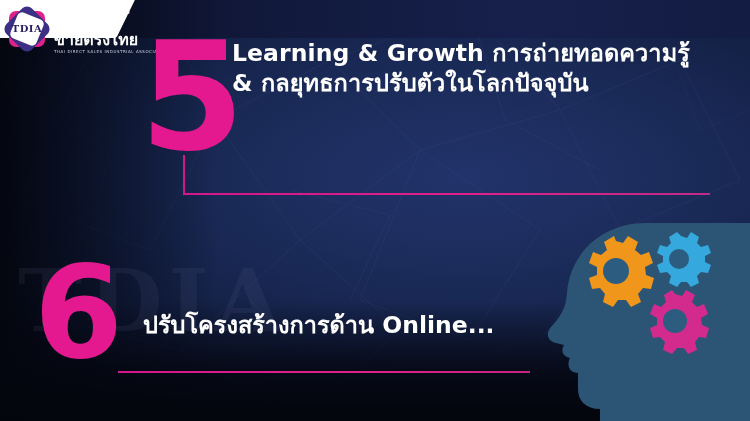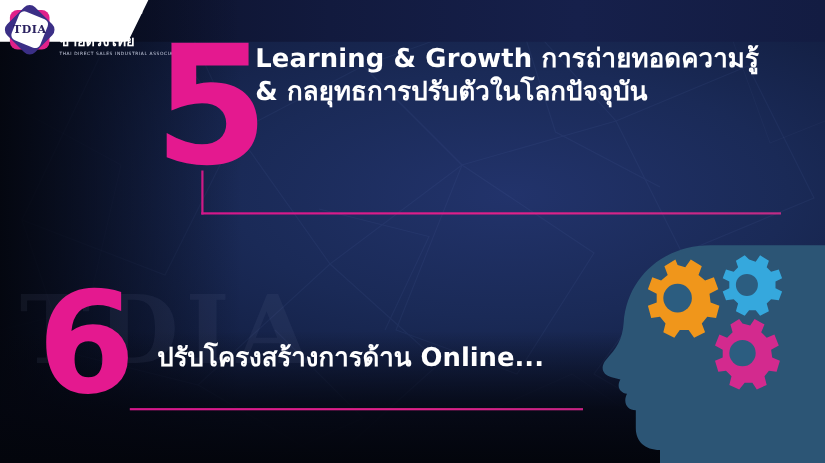--- a/index.html
+++ b/index.html
@@ -46,21 +46,21 @@
   .lz-b{background:#3b2f86;transform:rotate(45deg);}
   .lz-c{left:7px;top:7px;width:28px;height:28px;background:#ffffff;border-radius:5px;transform:rotate(22deg);}
   #logo-mark .tdia-text{
     position:absolute;left:0;top:0;width:42px;height:42px;
     display:flex;align-items:center;justify-content:center;
     font-family:"DejaVu Serif","Liberation Serif",serif;
     font-size:10px;letter-spacing:.5px;color:#2a2160;font-weight:bold;z-index:5;
   }
   #logo-text{line-height:1;padding-top:2px;}
   .logo-th1{font-size:9.5px;color:#ffffff;letter-spacing:.2px;display:block;}
-  .logo-th2{font-size:13px;color:#ffffff;font-weight:bold;display:block;margin-top:16px;}
+  .logo-th2{font-size:16px;color:#ffffff;font-weight:bold;display:block;margin-top:16px;}
   .logo-en{font-size:4px;color:#cfd5e8;letter-spacing:.55px;display:block;margin-top:2px;}
 
   
   #watermark{
     position:absolute;left:18px;top:250px;
     font-family:"DejaVu Serif","Liberation Serif",serif;
     font-size:86px;font-weight:bold;letter-spacing:6px;
     color:rgba(120,130,170,.10);
     user-select:none;
   }

